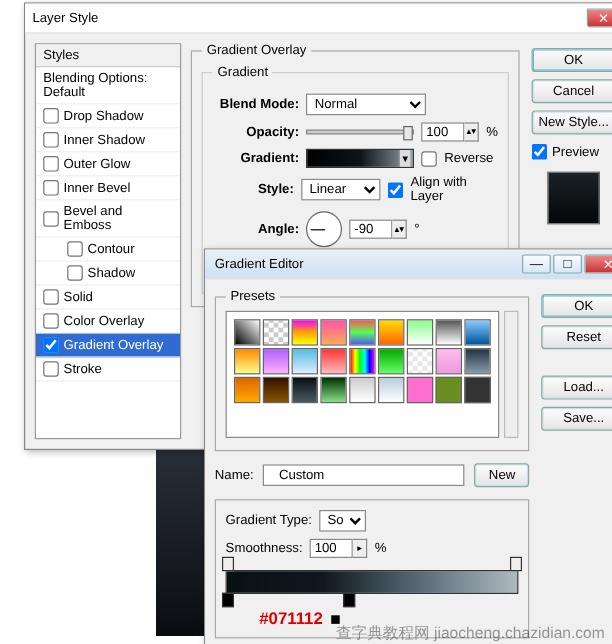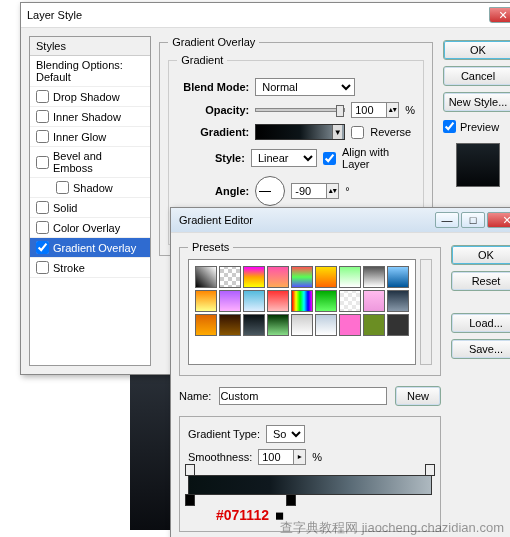--- a/index.html
+++ b/index.html
@@ -35,21 +35,21 @@
 .btncol { display:flex; flex-direction:column; gap:6px; padding: 4px 2px;}
 .btn { border:1px solid #8a9; background:linear-gradient(#fdfdfd,#e4e4e4); padding:3px 0; border-radius:3px; text-align:center; min-width:70px; box-shadow: 0 0 0 1px #cde inset;}
 .btn.primary { box-shadow: 0 0 0 1px #5bd inset; }
 .prevsw { width:44px; height:44px; border:1px solid #666; background:linear-gradient(#1a2228,#040608); margin:4px auto; }
 .ged { left: 170px; top: 207px; width: 360px; }
 .ged-body { padding: 8px; display:flex; gap:8px; background:#f0f0f0;}
 .presets-wrap { flex:1; }
 .presets { border:1px solid #888; background:#fff; padding:6px; display:grid; grid-template-columns:repeat(9,22px); grid-auto-rows:22px; gap:2px; height: 106px;}
 .sw { border:1px solid #666; }
 .namebox { display:flex; align-items:center; gap:8px; margin:10px 0; }
-.namebox input { flex:1; border:1px solid #888; padding:2px 0; background:#fff; }
+.namebox input { flex:1; border:1px solid #888; padding:2px 12px; background:#fff; }
 .gtype { border:1px solid #aaa; padding:8px; margin-top:4px; }
 .gbar { height:20px; border:1px solid #333; background:linear-gradient(to right,#071112,#0f181e,#5a6b76,#aeb9c0); position:relative; margin:10px 0 6px; }
 .stop { position:absolute; width:10px; height:12px; border:1px solid #333; background:#eee; }
 .stop.top { top:-12px; } .stop.bot { bottom:-12px; background:#000;}
 .hex { color:#d00; font-weight:bold; font-size:14px; margin-left:28px; }
 .watermark { position:absolute; right:6px; bottom:0; color:rgba(0,0,0,0.4); font-size:13px; }
 .darkstrip { position:absolute; left:130px; top:370px; width:40px; height:160px; background:linear-gradient(#2a3038,#0a0c10); }
 </style>
 </head>
 <body>
@@ -70,25 +70,33 @@
           <div class="row">
             <input type="checkbox" style="">
             <span>Drop Shadow</span>
           </div>
           <div class="row">
             <input type="checkbox" style="">
             <span>Inner Shadow</span>
           </div>
           <div class="row">
             <input type="checkbox" style="">
-            <span>Inner Glow</span>
+            <span>Outer Glow</span>
+          </div>
+          <div class="row">
+            <input type="checkbox" style="">
+            <span>Inner Bevel</span>
           </div>
           <div class="row">
             <input type="checkbox" style="">
             <span>Bevel and Emboss</span>
+          </div>
+          <div class="row sub">
+            <input type="checkbox" style="">
+            <span>Contour</span>
           </div>
           <div class="row sub">
             <input type="checkbox" style="">
             <span>Shadow</span>
           </div>
           <div class="row">
             <input type="checkbox" style="">
             <span>Solid</span>
           </div>
           <div class="row">

